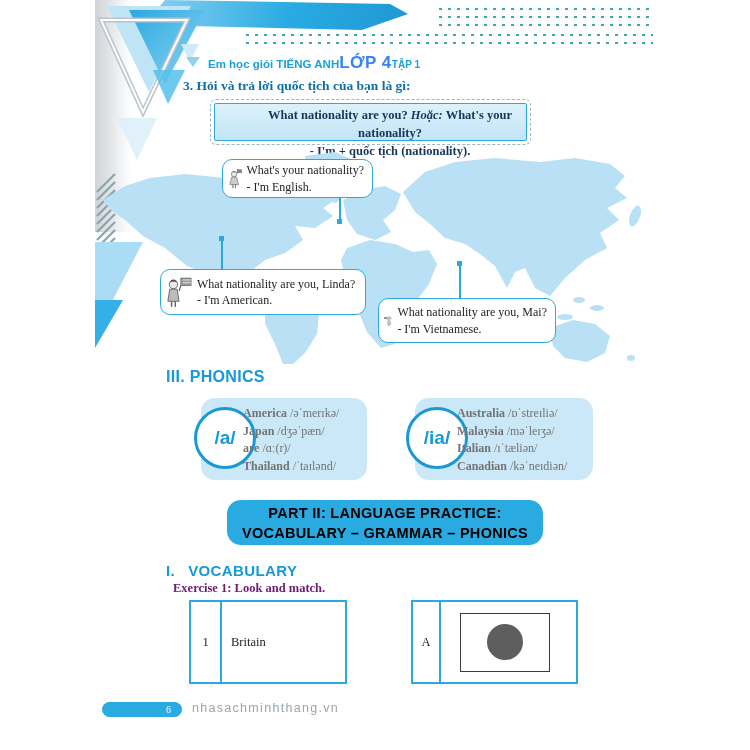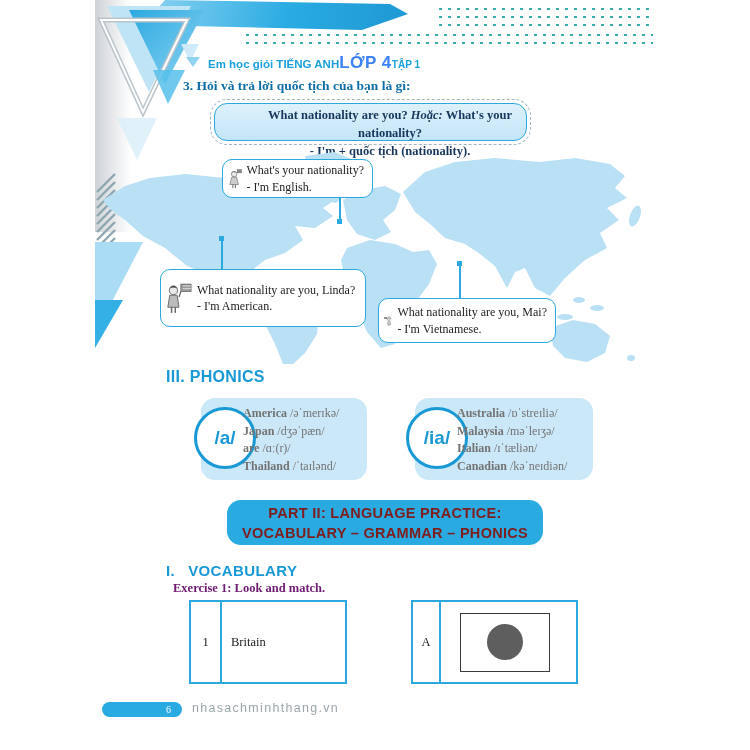--- a/index.html
+++ b/index.html
@@ -18,31 +18,31 @@
   #title-tri{left:186px;top:57px;width:0;height:0;border-left:7px solid transparent;
     border-right:7px solid transparent;border-top:10px solid #8fd3f0;}
   #book-title{left:208px;top:53px;display:flex;align-items:baseline;
     font-family:"Liberation Sans",sans-serif;font-weight:bold;white-space:nowrap;}
   #book-title .t1{font-size:11.5px;color:#1aa0dc;}
   #book-title .t2{font-size:17px;color:#3b82f6;letter-spacing:.5px;}
   #book-title .t3{font-size:10px;color:#1aa0dc;}
   #section3{left:152px;top:78px;font-size:13.5px;font-weight:bold;color:#0f6ea8;margin-left:31px;}
   
   #rule-box{left:214px;top:103px;width:313px;height:38px;background:linear-gradient(180deg,#ddf1fb,#c3e5f7);
-    border:1.6px solid #2ba9df;border-radius:13px;outline:1px dashed #9db6c2;outline-offset:3px;
+    border:1.6px solid #2ba9df;border-radius:2px;outline:1px dashed #9db6c2;outline-offset:3px;
     text-align:center;font-size:12.5px;font-weight:bold;color:#16365c;line-height:18px;padding-top:2px;
     box-sizing:border-box;padding-left:39px;}
   
   #map{left:95px;top:148px;}
   
   .bubble{background:#ffffff;border:1.6px solid #2ba9df;border-radius:10px;
     display:flex;align-items:center;gap:5px;padding:2px 8px 2px 5px;box-sizing:border-box;z-index:3;}
   .bubble .txt{font-size:12px;line-height:16.5px;color:#222;white-space:nowrap;}
   #bubble-english{left:222px;top:159px;width:151px;height:39px;}
-  #bubble-linda{left:160px;top:269px;width:206px;height:58px;}
+  #bubble-linda{left:160px;top:269px;width:206px;height:46px;}
   #bubble-mai{left:378px;top:298px;width:178px;height:45px;}
   .connector{width:2px;background:#2ba9df;z-index:2;}
   #conn-english{left:339px;top:197px;height:25px;}
   #conn-linda{left:221px;top:238px;height:32px;}
   #conn-mai{left:459px;top:263px;height:36px;}
   .map-dot{width:5px;height:5px;background:#2ba9df;z-index:2;}
   #dot-english{left:337px;top:219px;}
   #dot-linda{left:219px;top:236px;}
   #dot-mai{left:457px;top:261px;}
   
@@ -53,21 +53,21 @@
   #ph-box-ia{left:415px;top:398px;width:178px;height:82px;}
   .ph-circle{position:absolute;width:62px;height:62px;border-radius:50%;background:#ffffff;
     border:3px solid #1899d6;box-sizing:border-box;display:flex;align-items:center;justify-content:center;
     font-family:"Liberation Sans",sans-serif;font-weight:800;font-size:19px;color:#1899d6;}
   #ph-box-a .ph-circle{left:-7px;top:9px;}
   #ph-box-ia .ph-circle{left:-9px;top:9px;}
   .ph-words{position:absolute;left:42px;top:7px;font-size:12px;line-height:17.5px;color:#737373;white-space:nowrap;}
   .ph-words b{font-weight:bold;}
   
   #part-banner{left:227px;top:500px;width:316px;height:45px;background:#29abe2;border-radius:14px;
-    color:#7f1d1d;font-family:"Liberation Sans",sans-serif;font-weight:bold;font-size:14.5px;
+    color:#000000;font-family:"Liberation Sans",sans-serif;font-weight:bold;font-size:14.5px;
     text-align:center;line-height:20px;padding-top:3px;box-sizing:border-box;letter-spacing:.3px;}
   
   #vocab-heading{left:166px;top:562px;font-family:"Liberation Sans",sans-serif;font-weight:800;
     font-size:15px;color:#1899d6;letter-spacing:.4px;display:flex;gap:13px;}
   #exercise1{left:173px;top:581px;font-size:12.5px;font-weight:bold;color:#701a75;}
   .match-box{border:2px solid #2ba9df;box-sizing:border-box;display:flex;}
   #match-left{left:189px;top:600px;width:158px;height:84px;}
   #match-right{left:411px;top:600px;width:167px;height:84px;}
   .match-key{border-right:2px solid #2ba9df;display:flex;align-items:center;justify-content:center;
     font-size:12.5px;color:#222;}

